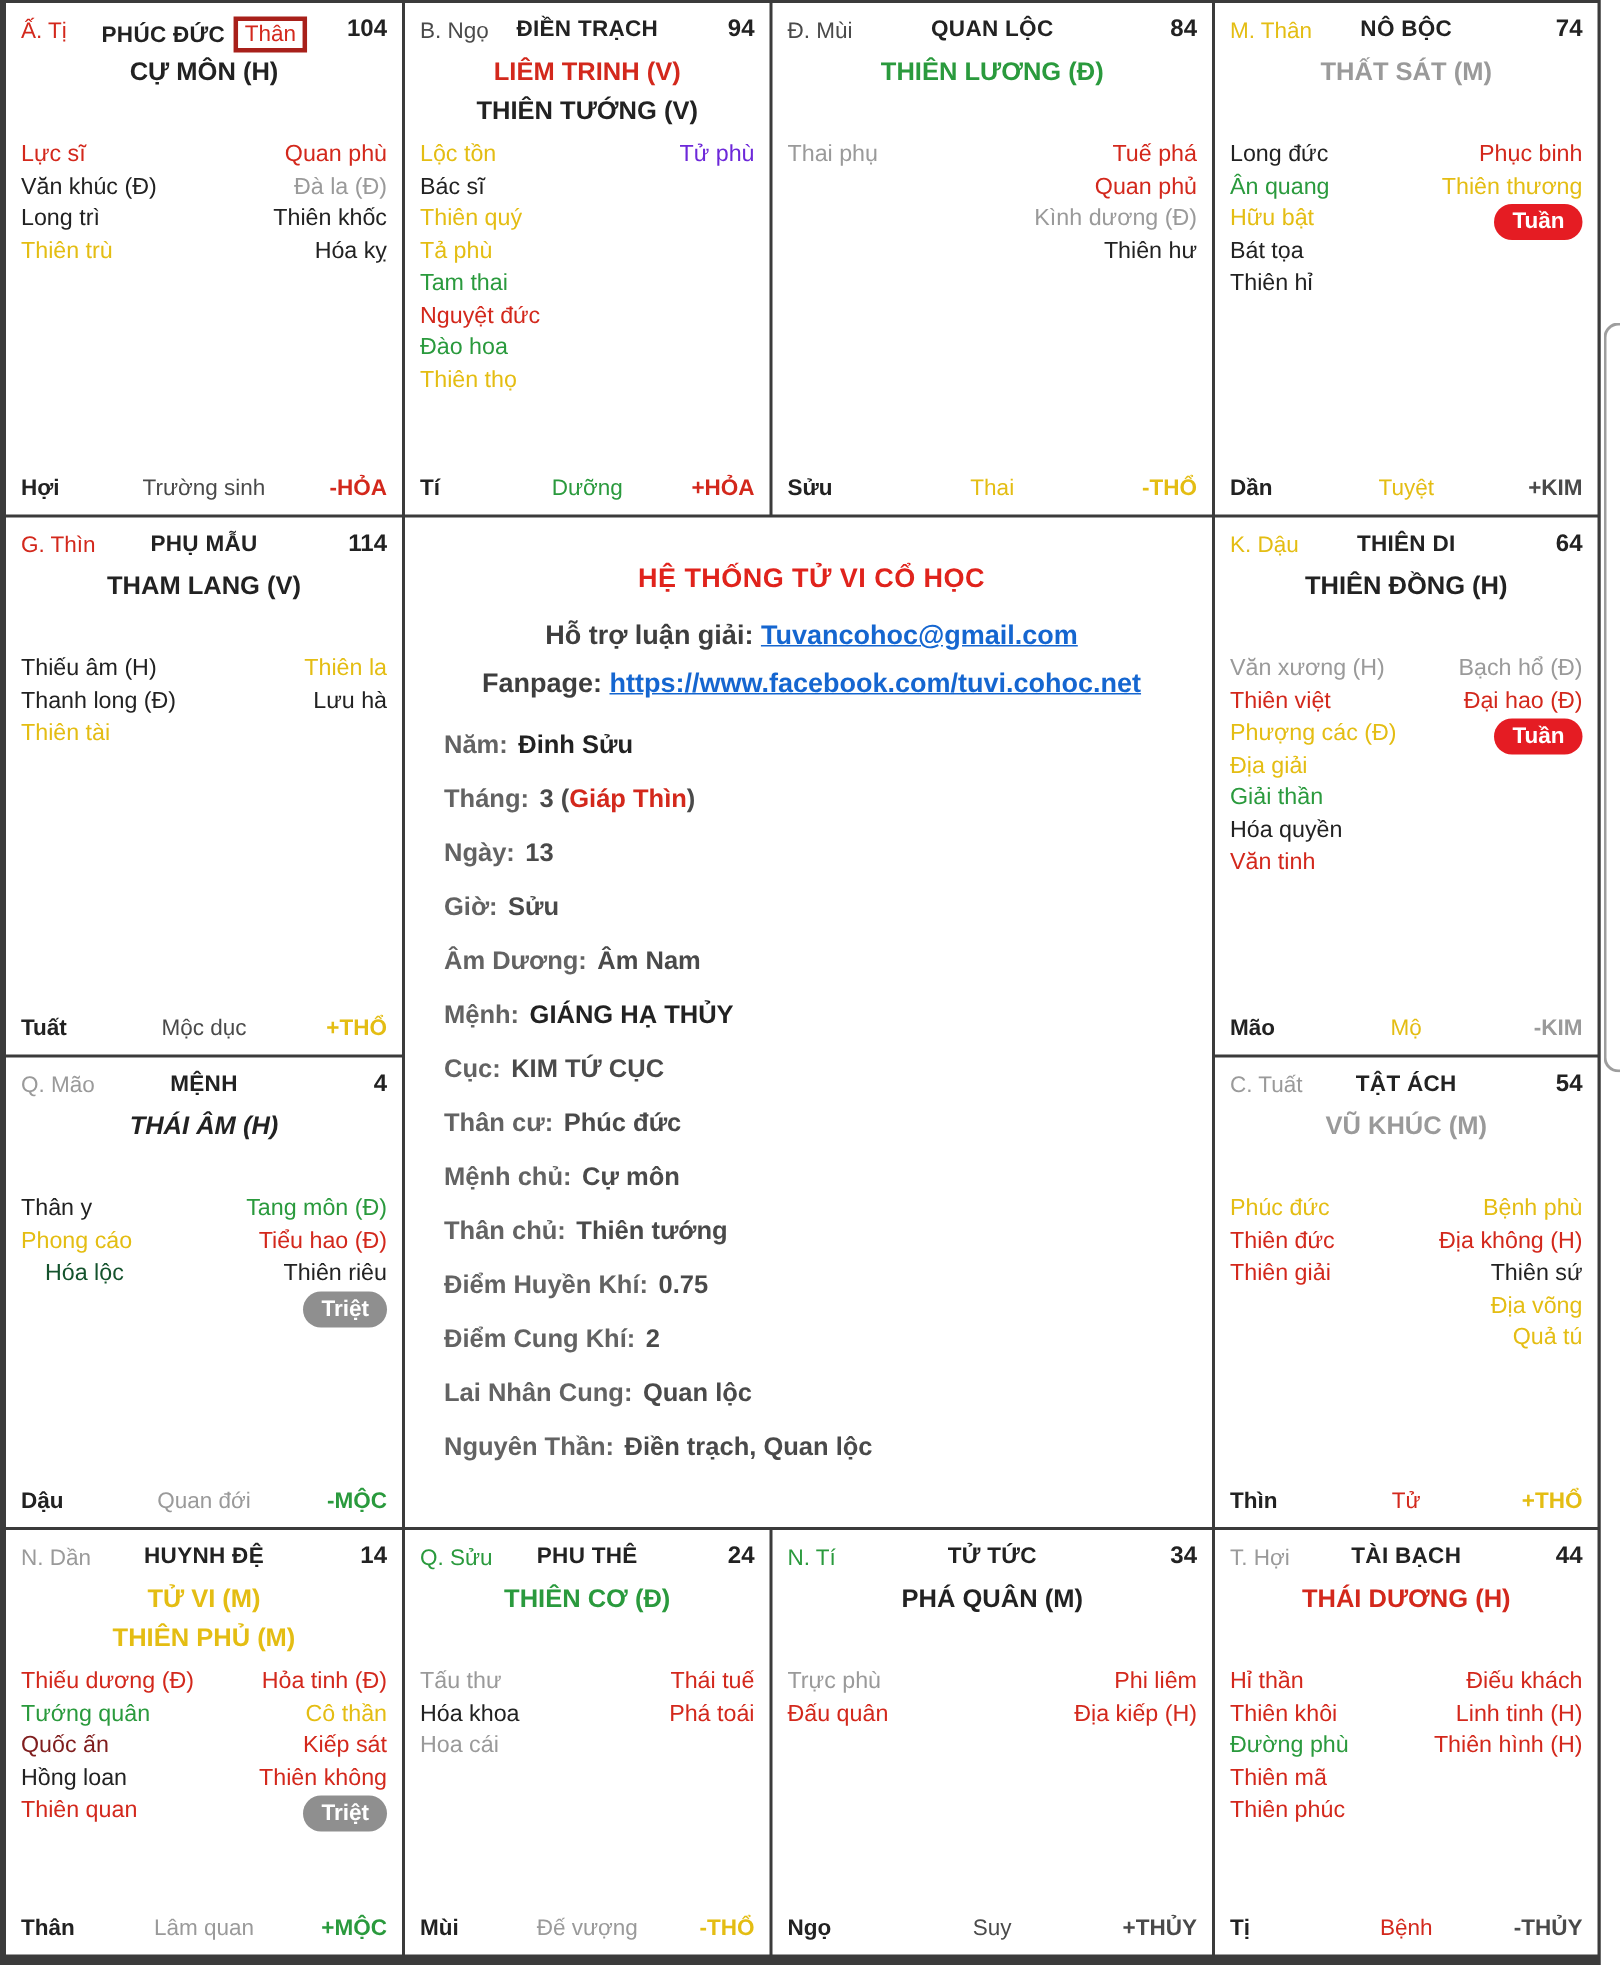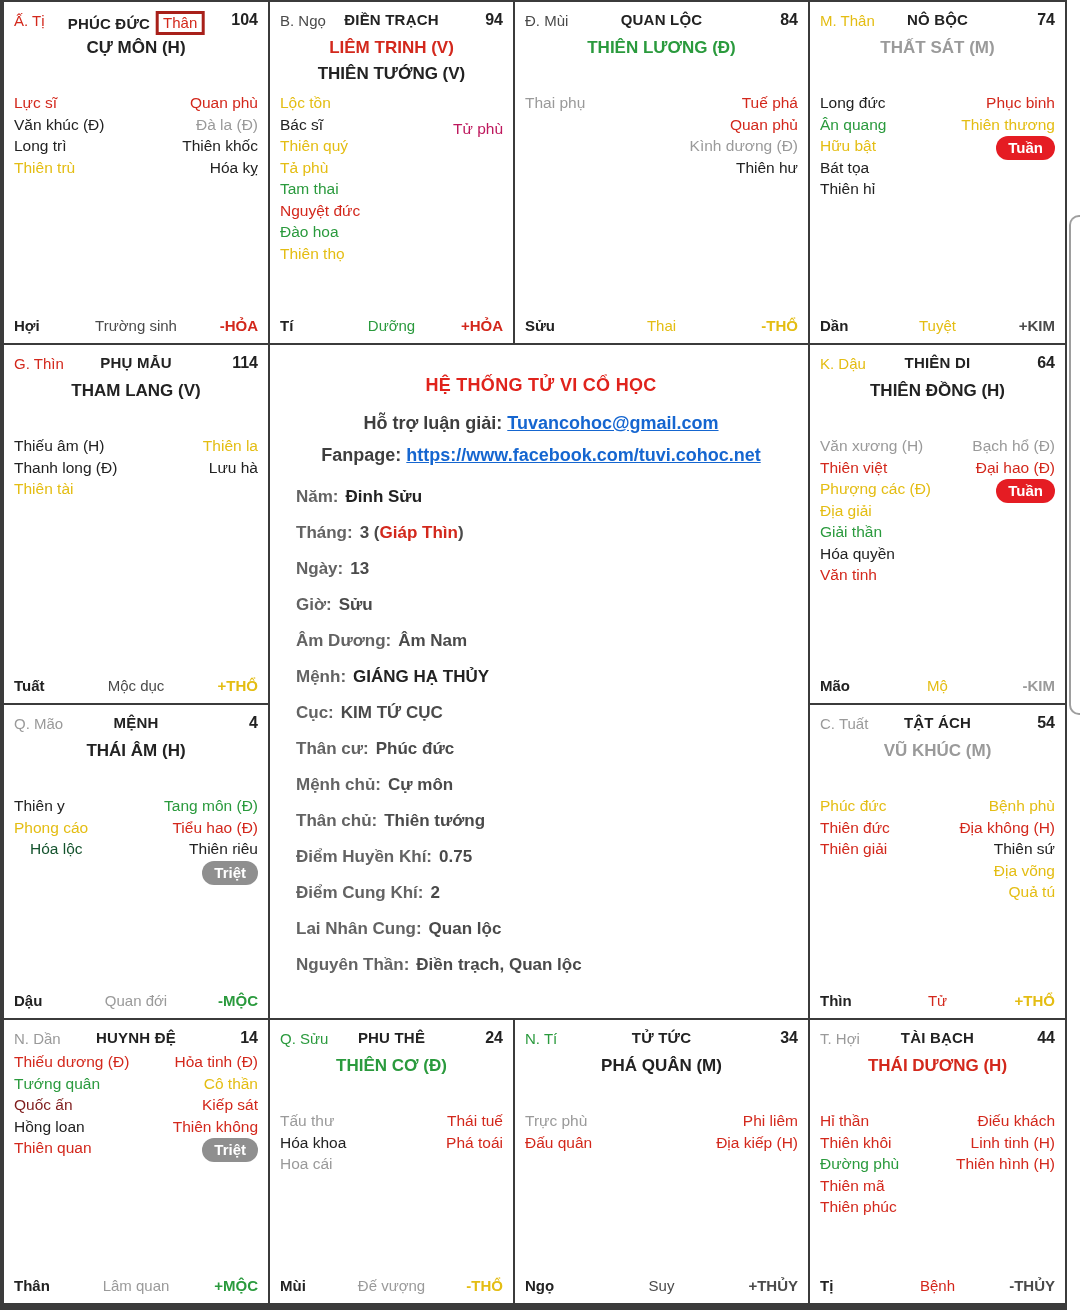--- a/index.html
+++ b/index.html
@@ -125,21 +125,21 @@
             <div class="s-item" style="color: rgb(228, 189, 19);">Lộc tồn</div>
             <div class="s-item" style="color: rgb(34, 34, 34);">Bác sĩ</div>
             <div class="s-item" style="color: rgb(228, 189, 19);">Thiên quý</div>
             <div class="s-item" style="color: rgb(228, 189, 19);">Tả phù</div>
             <div class="s-item" style="color: rgb(42, 154, 61);">Tam thai</div>
             <div class="s-item" style="color: rgb(211, 40, 28);">Nguyệt đức</div>
             <div class="s-item" style="color: rgb(42, 154, 61);">Đào hoa</div>
             <div class="s-item" style="color: rgb(228, 189, 19);">Thiên thọ</div>
           </div>
           <div class="col right">
-            <div class="s-item" style="color: #be185d; margin-top: 26px;">Tử phù</div>
+            <div class="s-item" style="color: #6d28d9;">Tử phù</div>
           </div>
         </div>
         <div class="cell-bottom">
           <span class="cell-branch" style="color: rgb(34, 34, 34);">Tí</span>
           <span class="cell-stage" style="color: rgb(42, 154, 61);">Dưỡng</span>
           <span class="cell-elem" style="color: rgb(211, 40, 28);">+HỎA</span>
         </div>
       </div>
       <div class="cell" style="grid-area: 1 / 3;">
         <div class="cell-header">
@@ -263,25 +263,25 @@
       </div>
       <div class="cell" style="grid-area: 3 / 1;">
         <div class="cell-header">
           <span class="cell-can" style="color: rgb(154, 154, 154);">Q. Mão</span>
           <div class="cell-house-wrap">
             <span class="house" style="color: rgb(34, 34, 34);">MỆNH</span>
           </div>
           <span class="cell-num" style="color: rgb(34, 34, 34);">4</span>
         </div>
         <div class="stars">
-          <div class="star-line" style="color: rgb(34, 34, 34);">THÁI ÂM (H)</div>
-        </div>
-        <div class="cell-body">
-          <div class="col left">
-            <div class="s-item" style="color: rgb(34, 34, 34);">Thiên y</div>
+          <div class="star-line" style="color: rgb(34, 34, 34); font-style: italic;">THÁI ÂM (H)</div>
+        </div>
+        <div class="cell-body">
+          <div class="col left">
+            <div class="s-item" style="color: rgb(34, 34, 34);">Thân y</div>
             <div class="s-item" style="color: rgb(228, 189, 19);">Phong cáo</div>
             <div class="s-item" style="color: #14532d; margin-left: 16px;">Hóa lộc</div>
           </div>
           <div class="col right">
             <div class="s-item" style="color: rgb(42, 154, 61);">Tang môn (Đ)</div>
             <div class="s-item" style="color: rgb(211, 40, 28);">Tiểu hao (Đ)</div>
             <div class="s-item" style="color: rgb(34, 34, 34);">Thiên riêu</div>
             <div class="badge-row"><span class="pill" style="color: rgb(255, 255, 255); background: rgb(143, 143, 143);">Triệt</span></div>
           </div>
         </div>
@@ -323,20 +323,24 @@
         </div>
       </div>
       <div class="cell" style="grid-area: 4 / 1;">
         <div class="cell-header">
           <span class="cell-can" style="color: rgb(154, 154, 154);">N. Dần</span>
           <div class="cell-house-wrap">
             <span class="house" style="color: rgb(34, 34, 34);">HUYNH ĐỆ</span>
           </div>
           <span class="cell-num" style="color: rgb(34, 34, 34);">14</span>
         </div>
+        <div class="stars">
+          <div class="star-line" style="color: rgb(228, 189, 19);">TỬ VI (M)</div>
+          <div class="star-line" style="color: rgb(228, 189, 19);">THIÊN PHỦ (M)</div>
+        </div>
         <div class="cell-body">
           <div class="col left">
             <div class="s-item" style="color: rgb(211, 40, 28);">Thiếu dương (Đ)</div>
             <div class="s-item" style="color: rgb(42, 154, 61);">Tướng quân</div>
             <div class="s-item" style="color: #7f1d1d;">Quốc ấn</div>
             <div class="s-item" style="color: rgb(34, 34, 34);">Hồng loan</div>
             <div class="s-item" style="color: rgb(211, 40, 28);">Thiên quan</div>
           </div>
           <div class="col right">
             <div class="s-item" style="color: rgb(211, 40, 28);">Hỏa tinh (Đ)</div>

